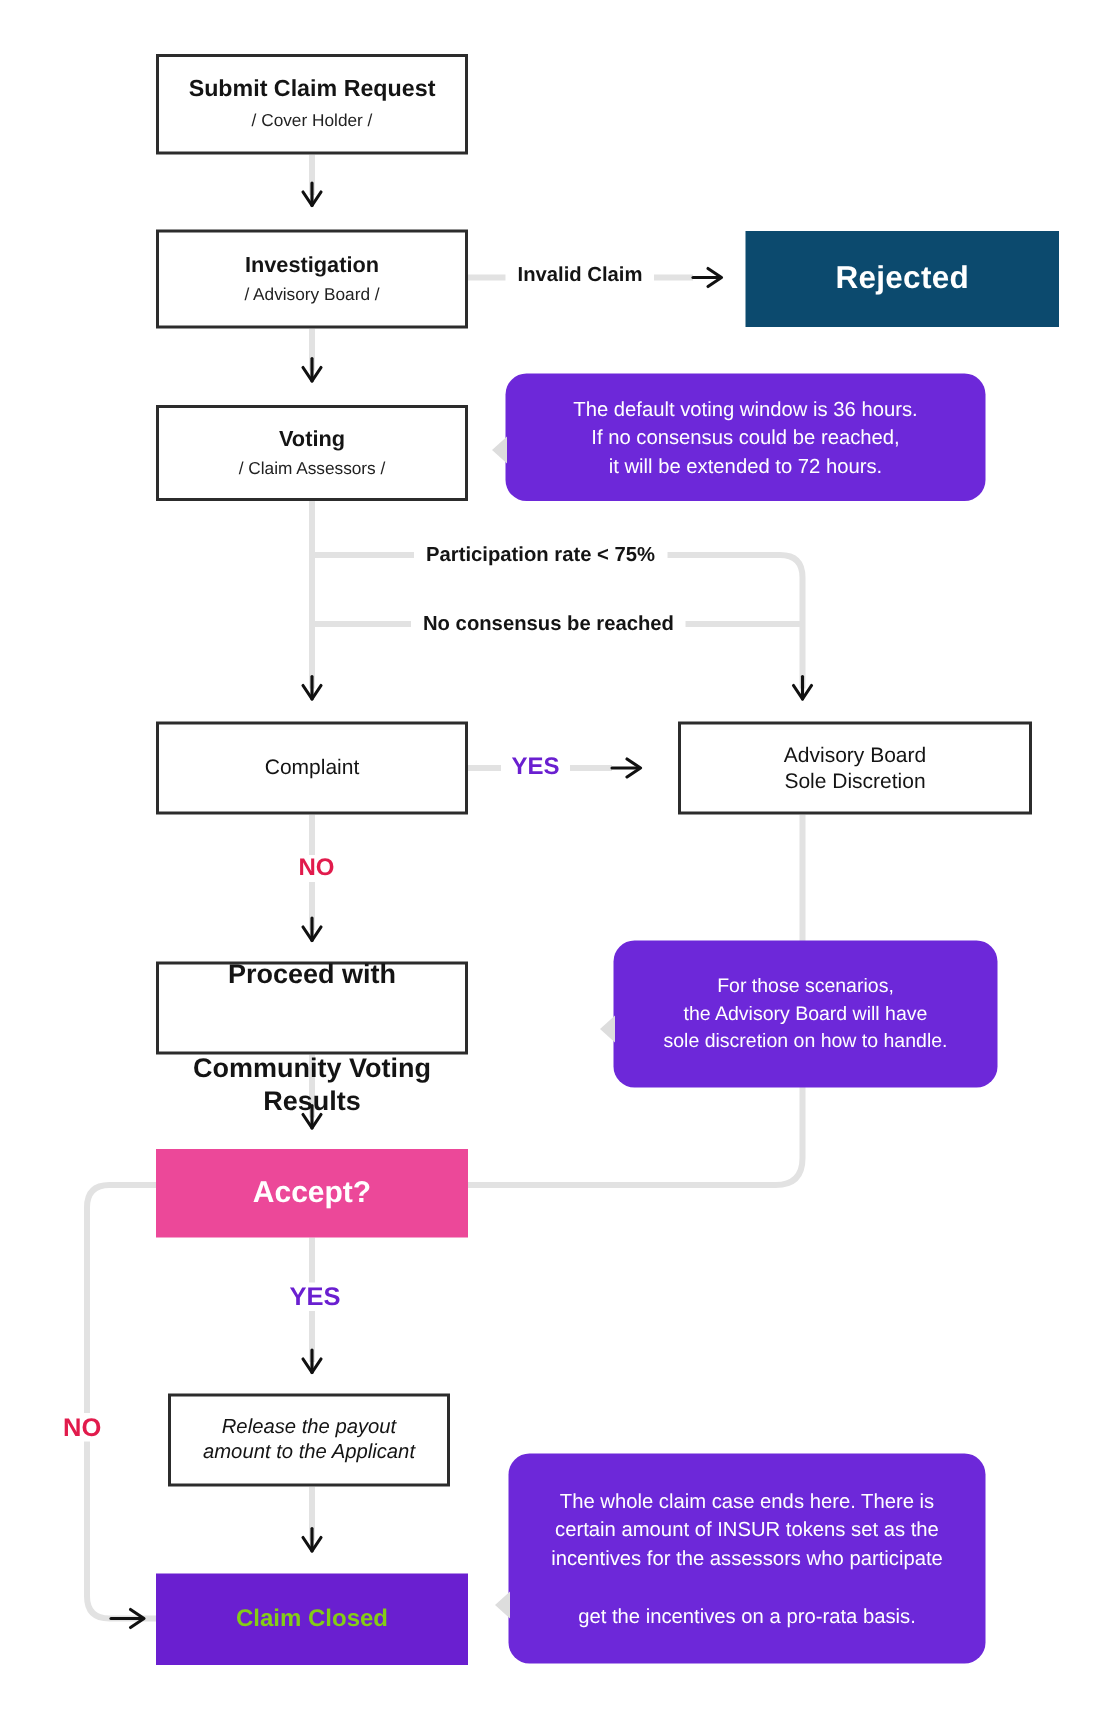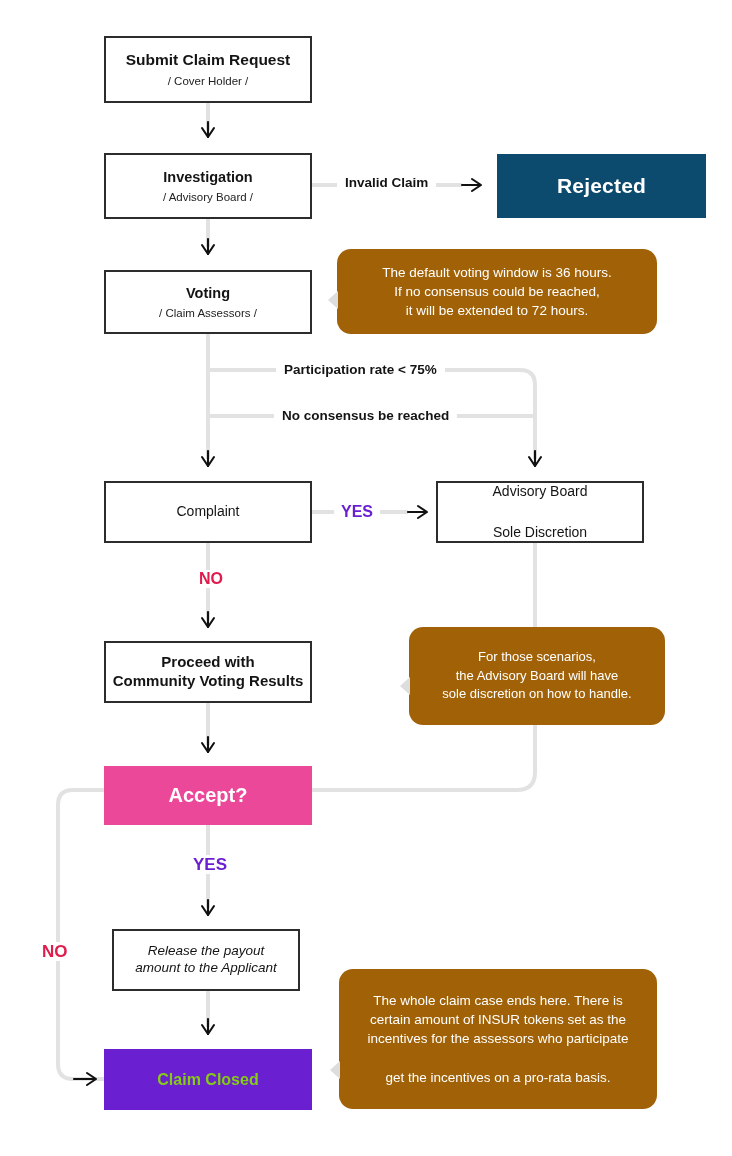--- a/index.html
+++ b/index.html
@@ -59,25 +59,25 @@
 
   .n-investigation { left:104px; top:153px; width:208px; height:66px; }
   .n-investigation .title { font-size: 14.5px; }
 
   .n-voting   { left:104px; top:270px; width:208px; height:64px; }
   .n-voting .title { font-size: 14.5px; }
 
   .n-complaint { left:104px; top:481px; width:208px; height:62px; }
   .n-complaint .title { font-size: 14px; font-weight: normal; }
 
-  .n-advisory { left:436px; top:481px; width:208px; height:62px;justify-content:space-between; }
+  .n-advisory { left:452px; top:481px; width:236px; height:62px; }
   .n-advisory .title { font-size: 14px; font-weight: normal; }
 
   .n-proceed  { left:104px; top:641px; width:208px; height:62px; }
-  .n-proceed .title { font-size: 15px; }
+  .n-proceed .title { font-size: 18px; margin-top: 40px; }
 
   .n-release  { left:112px; top:929px; width:188px; height:62px;font-style:italic; }
   .n-release .title { font-size: 13.5px; font-weight: normal; }
 
   .n-rejected {
     left:497px; top:154px; width:209px; height:64px;
     background: #0c4a6e;
   }
   .n-rejected .title { color:#ffffff; font-size: 21px; font-weight: bold; letter-spacing: .2px; }
 
@@ -119,21 +119,21 @@
   }
   .l-yes1 { left:334px; top:503px; color:#6A1FD0; }
   .l-yes2 { left:186px; top:855px; color:#6A1FD0; font-size:17px; }
   .l-no1  { left:192px; top:570px; color:#E11B4C; }
   .l-no2  { left:35px;  top:942px; color:#E11B4C; font-size:17px; }
 
   
   .callout {
     position: absolute;
     box-sizing: border-box;
-    background: #a16207;
+    background: #6d28d9;
     border-radius: 14px;
     color: #ffffff;
     text-align: center;
     display: flex;
     align-items: center;
     justify-content: center;
     padding: 10px 16px;
     line-height: 1.42;
   }
   .callout .txt { display:block; }

